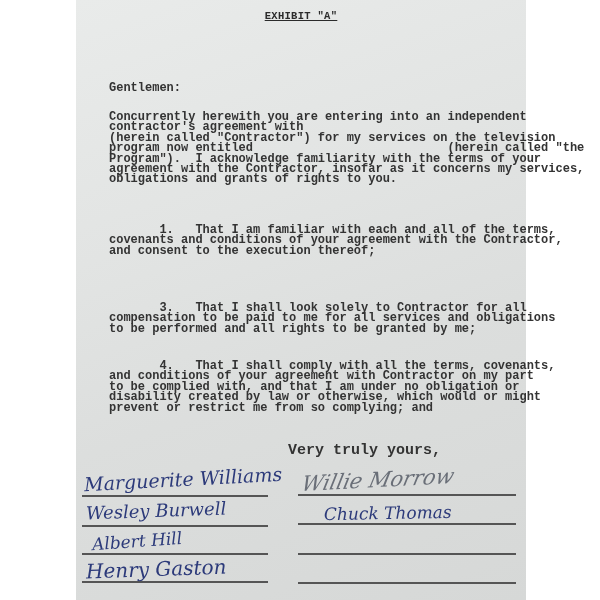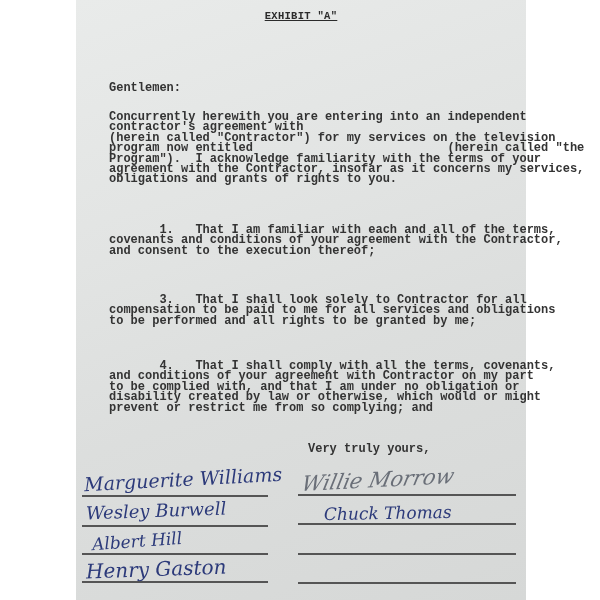--- a/index.html
+++ b/index.html
@@ -14,24 +14,24 @@
     position:absolute; top:10px; left:0; width:100%; text-align:center;
     font-size:10.5px; font-weight:bold; letter-spacing:0.3px;
   }
   .title span { text-decoration: underline; }
   .txt { position:absolute; left:33px; font-size:12px; line-height:10.4px; white-space:pre; font-weight:bold; color:#333; }
   .greet { top:83px; }
   .p1 { top:112px; }
   .p2 { top:178px; }
   .i1 { top:225px; }
   .i2 { top:256px; }
-  .i3 { top:295px; }
+  .i3 { top:303px; }
   .i4 { top:334px;margin-top:27px; }
   .i5 { top:392px; }
-  .closing { position:absolute; top:442px; left:232px; font-size:12px; font-weight:bold; color:#333; }
+  .closing { position:absolute; top:442px; left:212px; font-size:15px; font-weight:bold; color:#333; }
   .line { position:absolute; height:1.5px; background:#555; }
   .sig {
     position:absolute; font-family:"DejaVu Serif", serif; font-style:italic;
     color:#2c3a7a; white-space:nowrap;
   }
 </style>
 </head>
 <body>
 
 <div class="paper">

